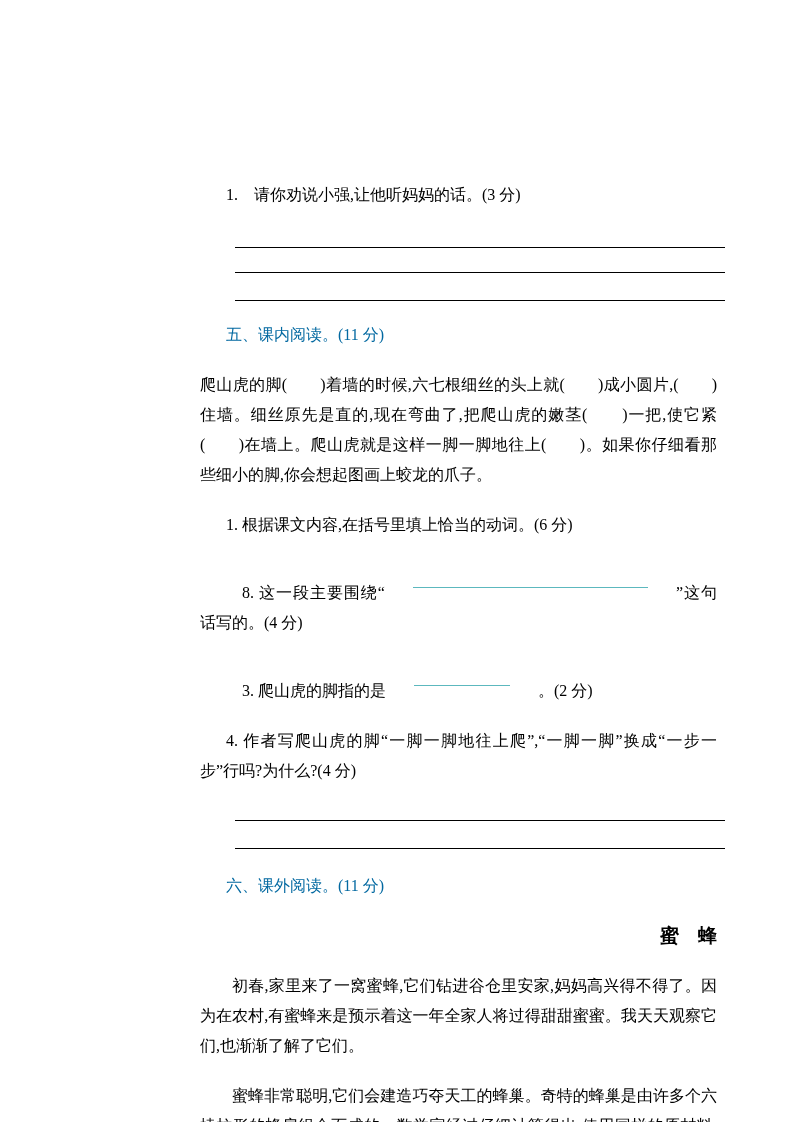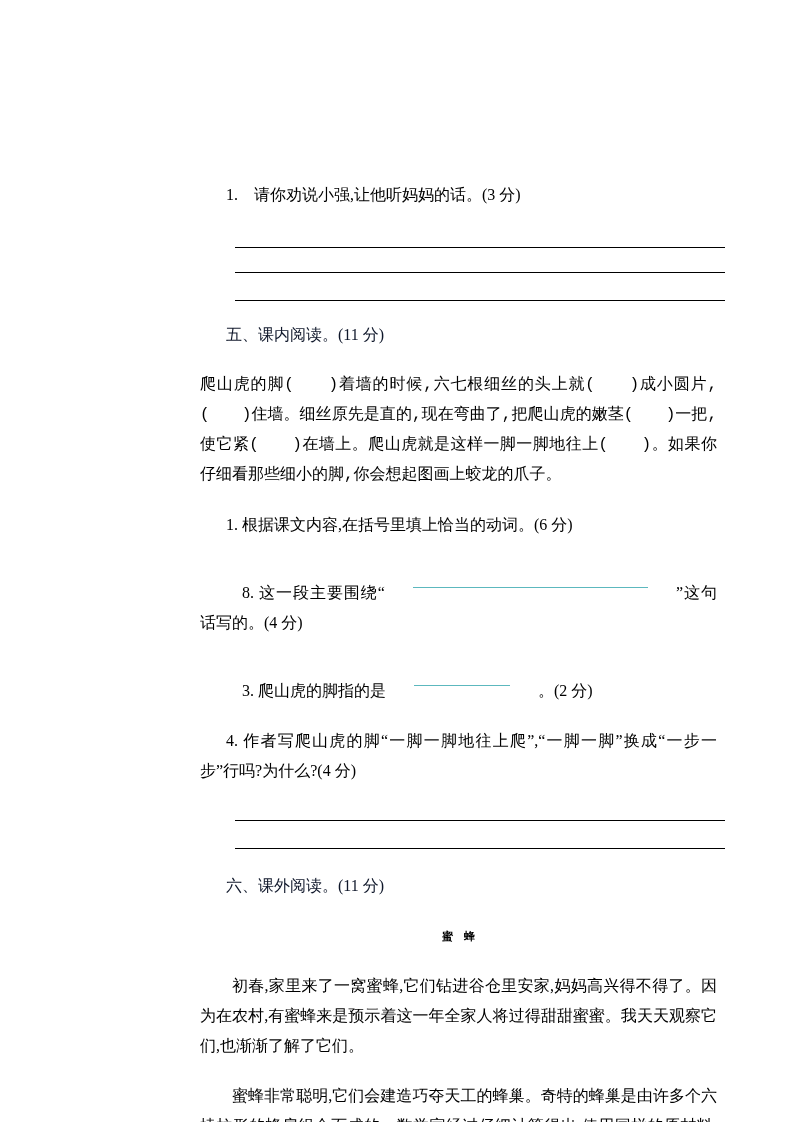--- a/index.html
+++ b/index.html
@@ -15,59 +15,59 @@
     background: #ffffff;
     overflow: hidden;
   }
   .content {
     position: absolute;
     left: 124px; top: 104px; width: 557px;
     font-size: 16px; line-height: 30px;
   }
   .q { text-align: justify; }
   .indent { text-indent: 26px; }
-  .passage { text-align: justify; font-family: Liberation Mono, monospace; }
+  .passage { text-align: justify; }
   .rule {
     border-bottom: 1px solid #000000;
     margin-left: 51px;
     width: 490px;
     height: 12px;
   }
   .r1 { margin-top: 22px; }
   .r2 { margin-top: 13px; }
   .r3 { margin-top: 16px; }
   .r4 { margin-top: 19px; }
   .r5 { margin-top: 16px; }
   .sec {
     font-weight: normal;
     font-size: 16px;
     text-indent: 26px;
-    color: #0f172a;
+    color: #0369a1;
   }
   .sec5 { margin-top: 15px; }
   .sec6 { margin-top: 18px; }
   .passage { margin-top: 2px; }
   .sq1 { margin-top: 8px; }
   .sq2 { margin-top: 6px; }
   .sq3 { margin-top: 5px; }
   .sq4 { margin-top: 5px; }
   .qt2 { margin-top: 10px; }
   .blank {
     display: inline-block;
     border-bottom: 1px solid #5cb8be;
     height: 16px;
     vertical-align: -2px;
   }
   .blank-wide { width: 235px; }
   .blank-narrow { width: 96px; }
   .reading-title {
     margin-top: 3px;
-    text-align: center;
+    text-align: right;
     font-weight: bold;
-    font-size: 11px;
+    font-size: 19px;
   }
   .para { text-align: justify; text-indent: 32px; }
   .p1 { margin-top: 0; }
   .p2 { margin-top: 8px; }
 </style>
 </head>
 <body>
 
 <div class="page">
   <div class="content">

